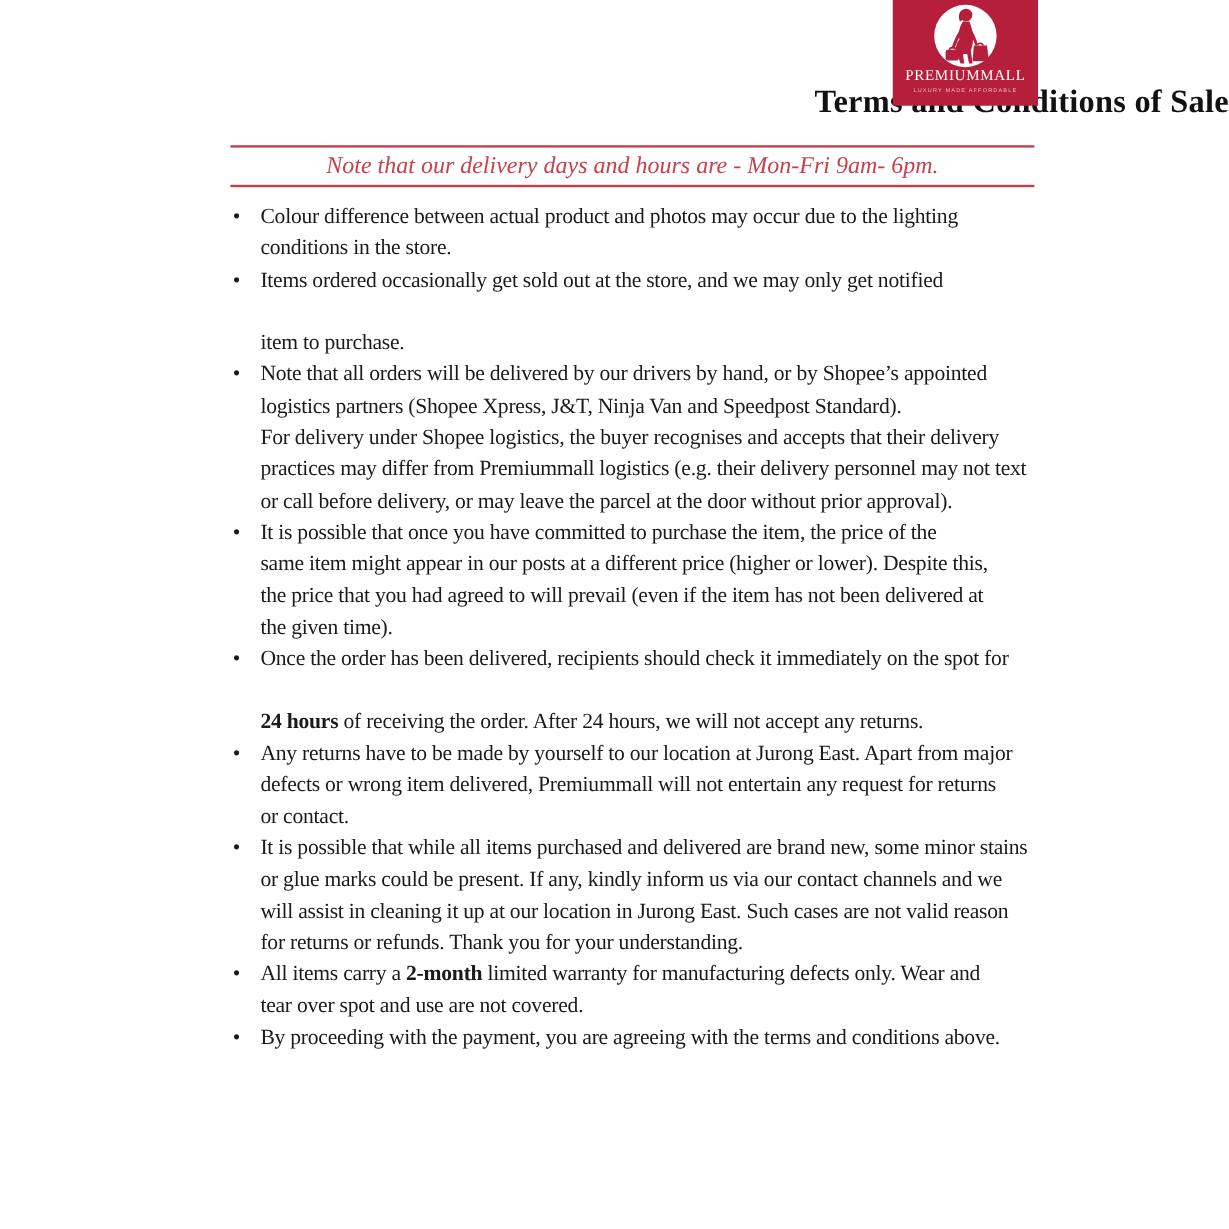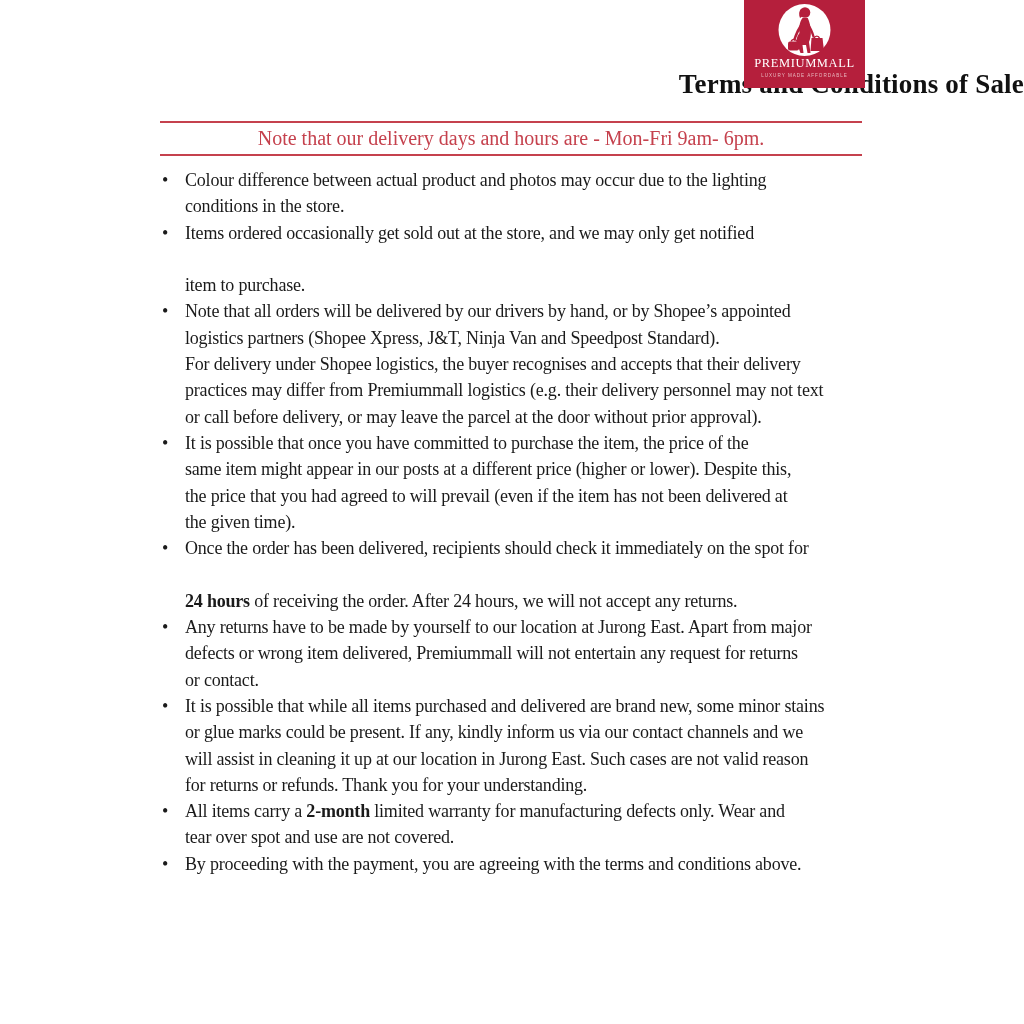--- a/index.html
+++ b/index.html
@@ -5,20 +5,21 @@
   * { margin: 0; padding: 0; box-sizing: border-box; }
   html, body { background: #ffffff; }
   .page {
     position: relative;
     width: 1024px;
     height: 1024px;
     background: #ffffff;
     font-family: "Liberation Serif", serif;
     color: #1a1a1a;
     overflow: hidden;
+    padding-left: 32px;
   }
   
   .logo {
     position: absolute;
     top: 0;
     left: 744px;
     width: 121px;
     height: 88px;
     background: var(--brand-red, #b51f3c);
     text-align: center;
@@ -34,20 +35,21 @@
     line-height: 32px;
     letter-spacing: 0.2px;
   }
   
   .notice {
     margin: 21px 162px 0 160px;
     border-top: 2px solid var(--accent-red, #c5414d);
     border-bottom: 2px solid var(--accent-red, #c5414d);
     padding: 3px 0 4px 0;
     text-align: center;
+    font-style: italic;
     font-size: 20px;
     color: var(--accent-red, #c5414d);
     line-height: 24px;
   }
   
   .terms {
     margin: 11px 120px 0 185px;
     list-style: none;
   }
   .terms li {

